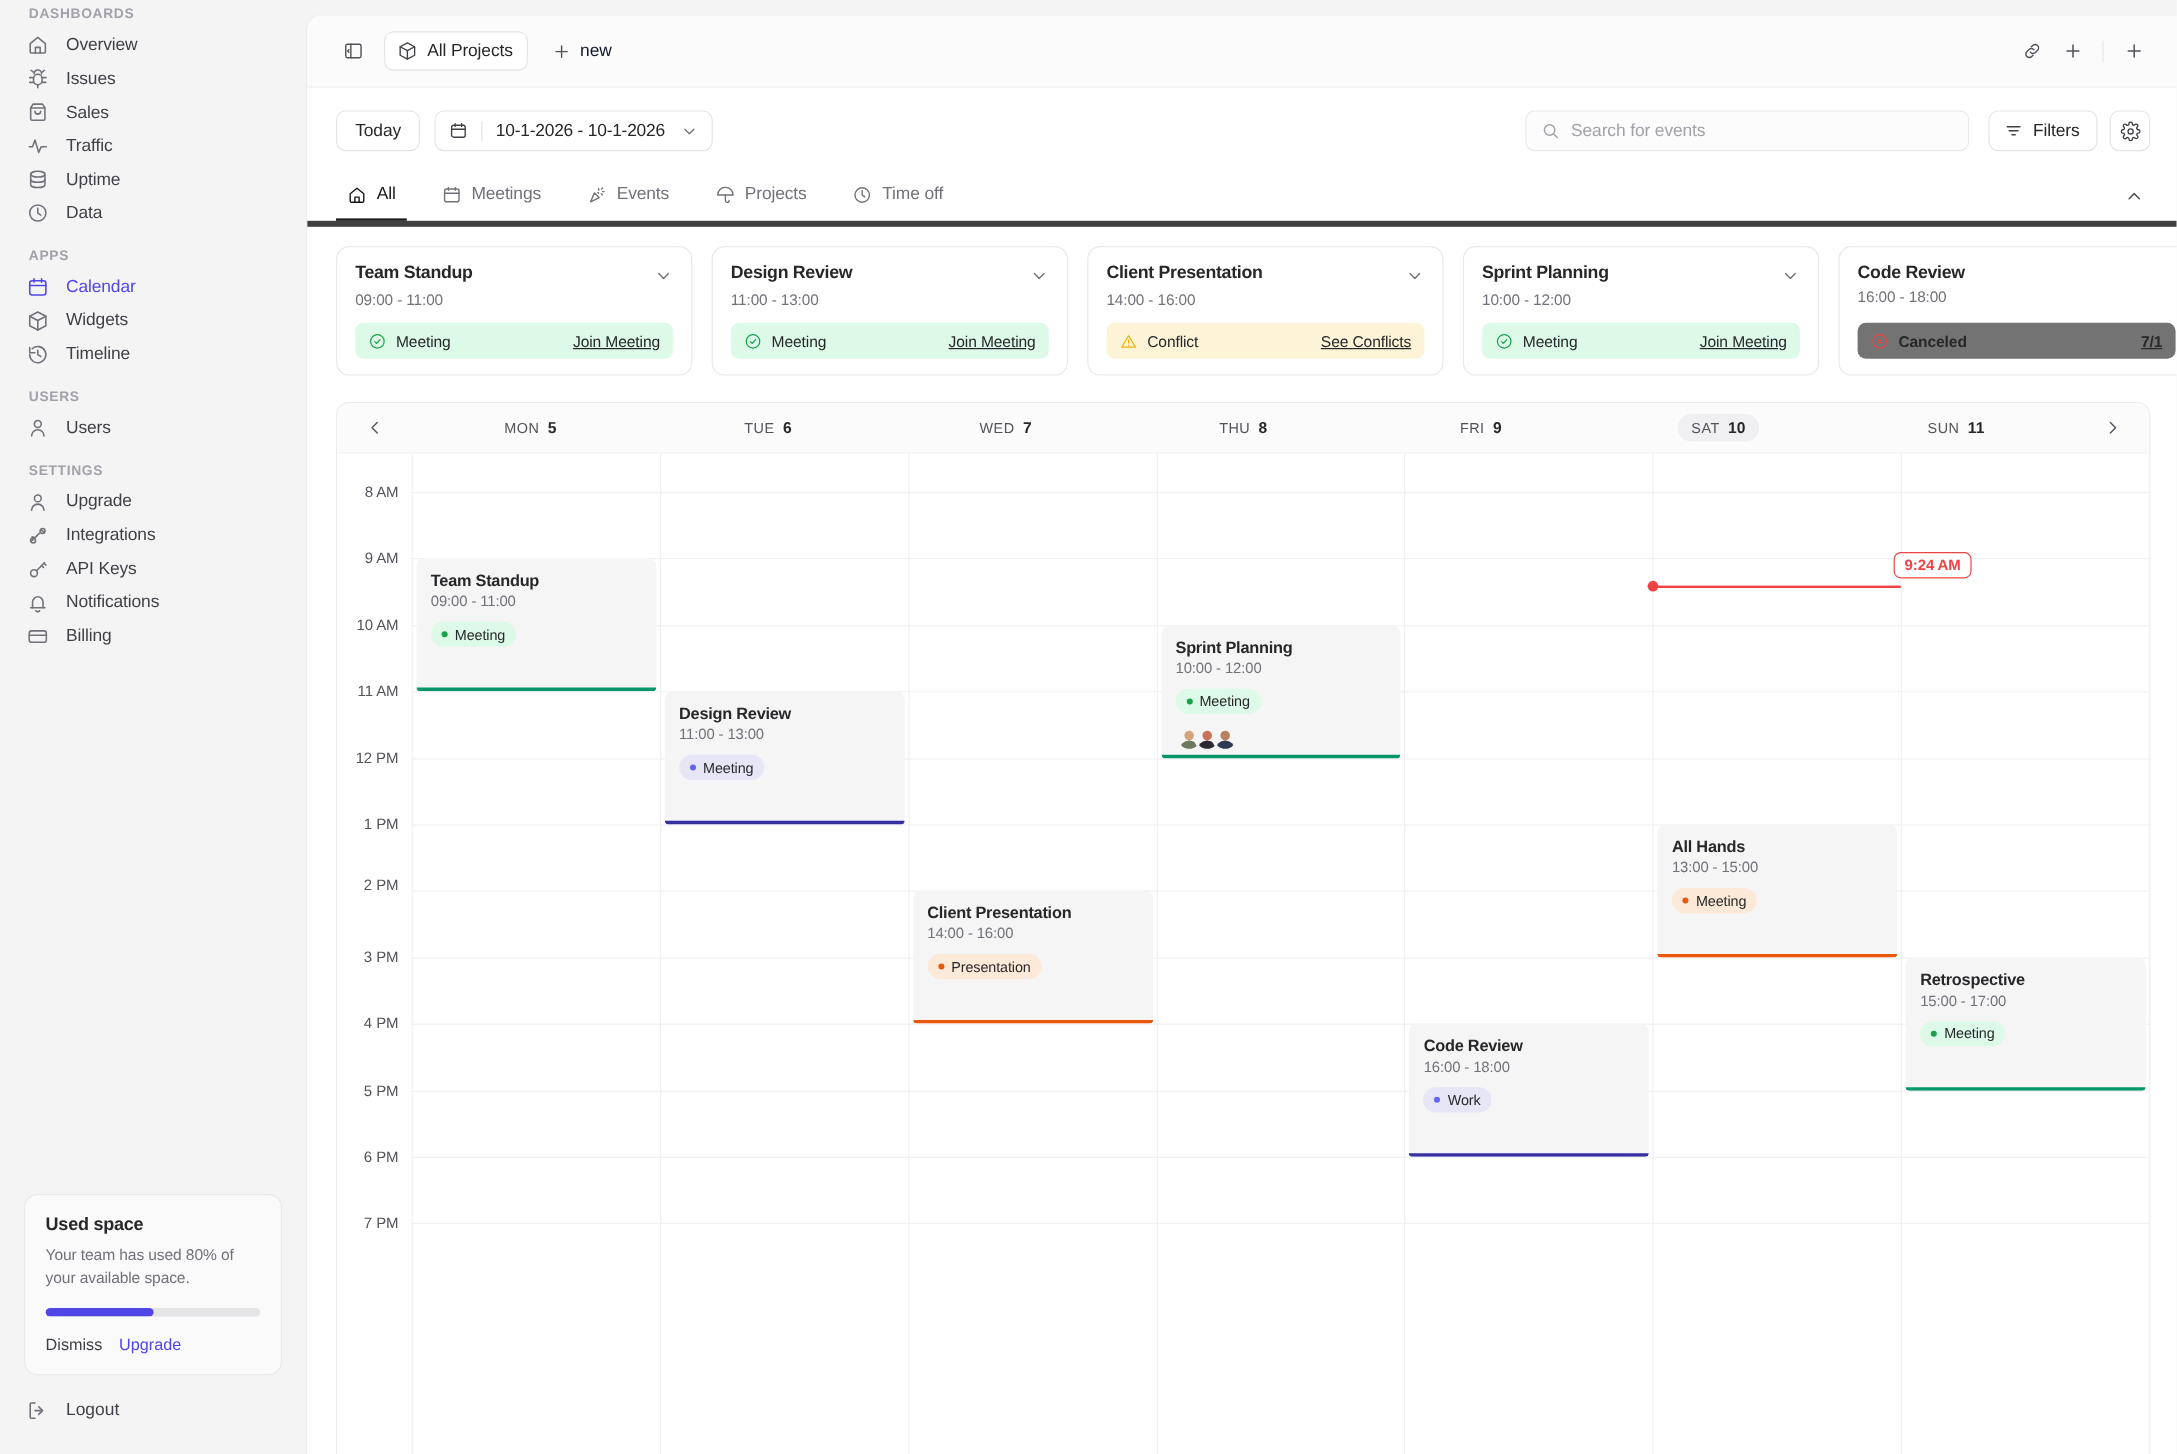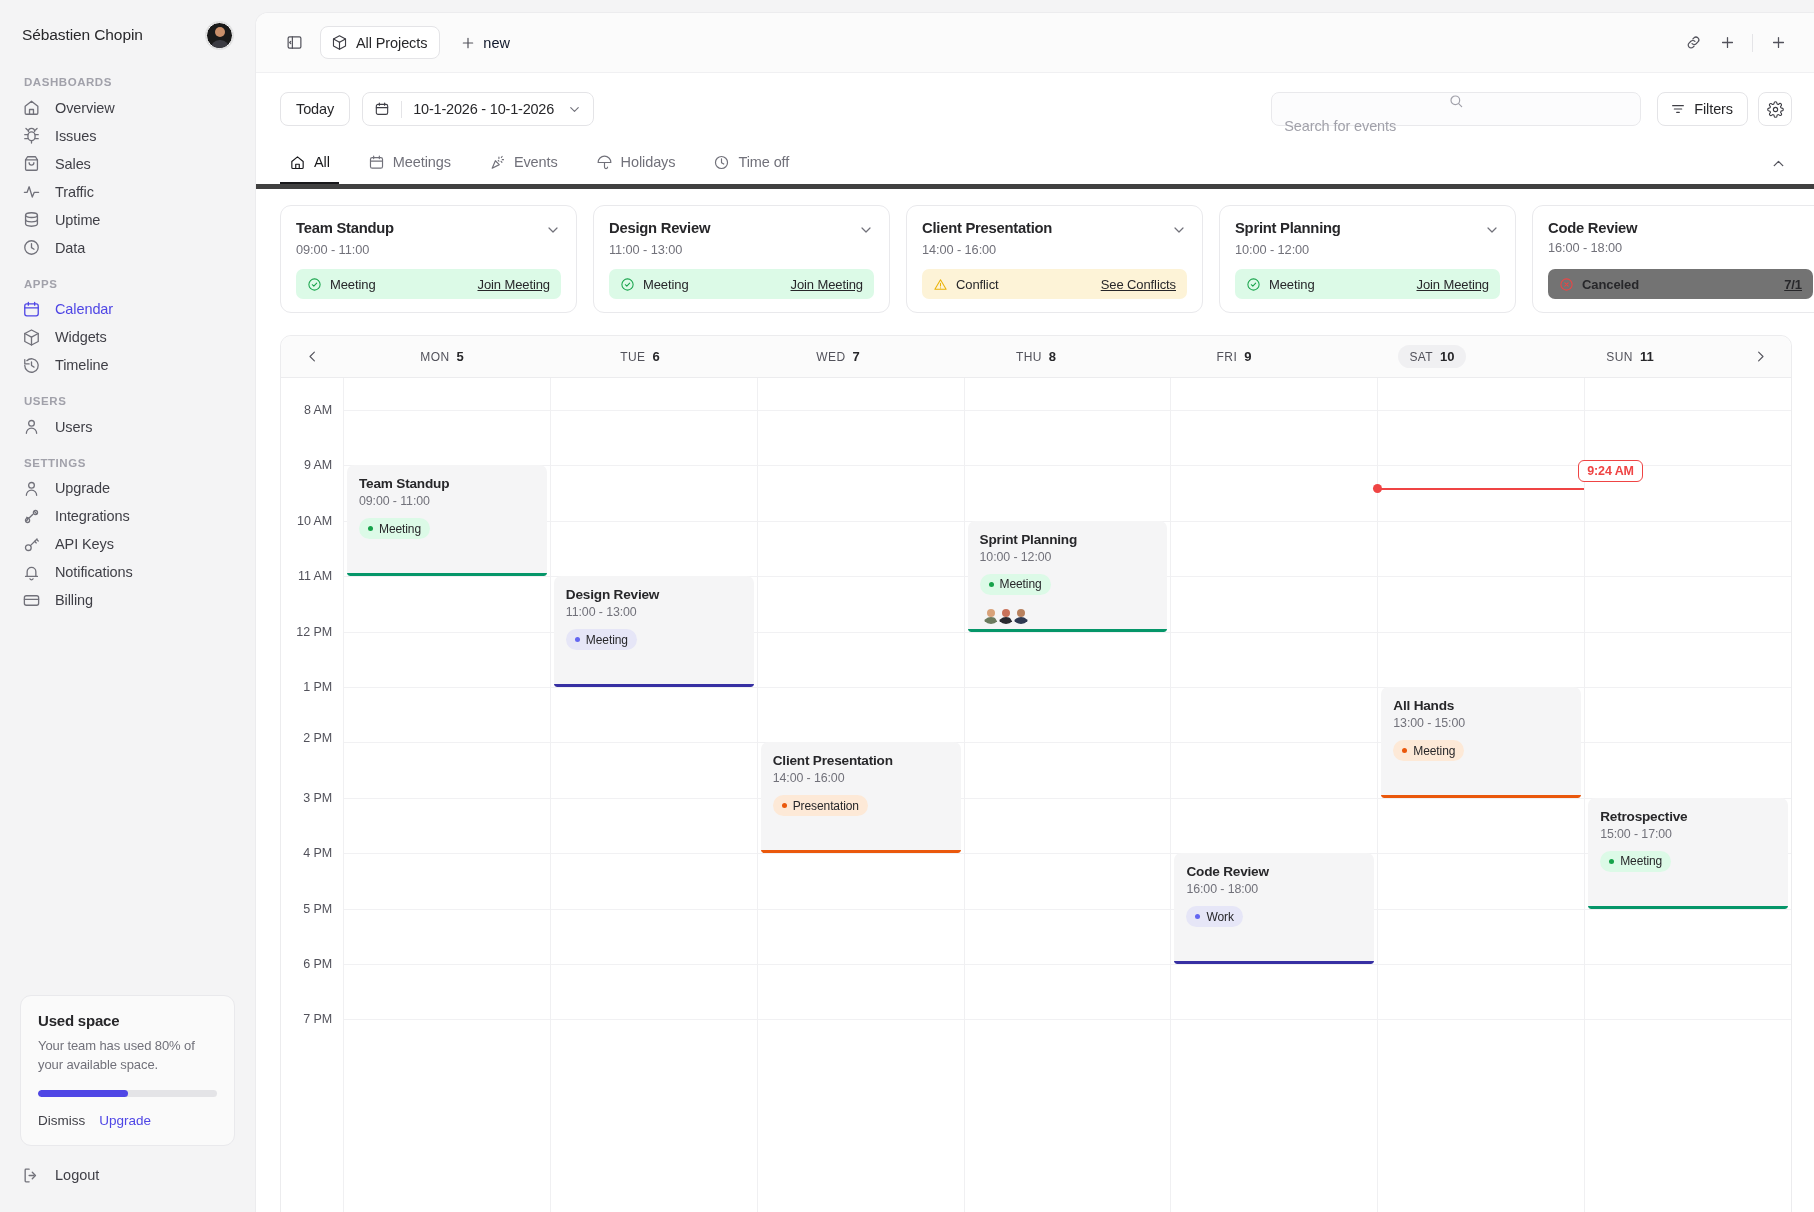--- a/index.html
+++ b/index.html
@@ -151,21 +151,21 @@
   }
   .daterange .cal-ic { width: 16px; height: 16px; color: #3f3f46; }
   .daterange .sep { width: 1px; height: 17px; background: #e4e4e7; margin: 0 11px; }
   .daterange .rng { font-size: 14.5px; color: #27272a; letter-spacing: -0.2px; }
   .daterange .chev { width: 15px; height: 15px; color: #71717a; margin-left: 13px; }
 
   .searchbox {
     margin-left: auto;
     width: 370px; height: 34px;
     border: 1px solid #e9e9ec; border-radius: 8px; background: #fcfcfd;
-    display: flex; align-items: center; gap: 9px; padding: 0 12px; flex-direction: column;
+    display: flex; align-items: center; gap: 9px; padding: 0 12px;
   }
   .searchbox svg { width: 16px; height: 16px; color: #a1a1aa; flex: none;}
   .searchbox input {
     border: none; outline: none; background: transparent;
     font-family: inherit; font-size: 14.5px; color: #27272a; width: 100%;
     letter-spacing: -0.1px;
   }
   .searchbox input::placeholder { color: #a1a1aa; }
   .filters-btn {
     margin-left: 16px; height: 34px; padding: 0 14px 0 12px;
@@ -337,24 +337,20 @@
     color: #ef4444; font-size: 12.5px; font-weight: 700;
     padding: 3px 8px; letter-spacing: -0.1px; transform: translateY(-50%);
   }
 </style>
 </head>
 <body>
 
 <div id="root">
 
   <aside class="sidebar">
-    <div class="sb-user">
-      <span class="sb-user-name">Sébastien Chopin</span>
-      <span class="avatar-top"></span>
-    </div>
     <div id="sb-sections">
         <div class="sb-section-label sb-group-1">DASHBOARDS</div>
         <div class="sb-item">
           <span class="ic"><svg class="" viewBox="0 0 24 24" fill="none" stroke="currentColor" stroke-width="1.65" stroke-linecap="round" stroke-linejoin="round">
               <path d="M4 10.5 12 4l8 6.5V19a1.5 1.5 0 0 1-1.5 1.5h-13A1.5 1.5 0 0 1 4 19z"></path>
               <path d="M9.5 20.5v-6h5v6"></path>
             </svg></span>
           <span>Overview</span>
         </div>
         <div class="sb-item">
@@ -599,21 +595,21 @@
             <path d="M4.5 20 9 9.5l5.5 5.5L4.5 20z"></path>
             <path d="M14 4.5v1.8M18.5 3.5l-1 1.5M20.5 8h-1.8M17 10.5l1.2 1.2M13 9l1 1"></path>
           </svg>
           <span>Events</span>
         </div>
         <div class="tab">
           <svg class="" viewBox="0 0 24 24" fill="none" stroke="currentColor" stroke-width="1.65" stroke-linecap="round" stroke-linejoin="round">
             <path d="M3 12a9 9 0 0 1 18 0z"></path>
             <path d="M12 12v6.5a2.2 2.2 0 0 0 4.4 0"></path>
           </svg>
-          <span>Holidays</span>
+          <span>Projects</span>
         </div>
         <div class="tab">
           <svg class="" viewBox="0 0 24 24" fill="none" stroke="currentColor" stroke-width="1.65" stroke-linecap="round" stroke-linejoin="round">
             <circle cx="12" cy="12" r="8.5"></circle>
             <path d="M12 7v5.2l3.2 2"></path>
           </svg>
           <span>Time off</span>
         </div>
         <div class="tabs-collapse">
         <svg viewBox="0 0 24 24" fill="none" stroke="currentColor" stroke-width="1.8" stroke-linecap="round" stroke-linejoin="round">

